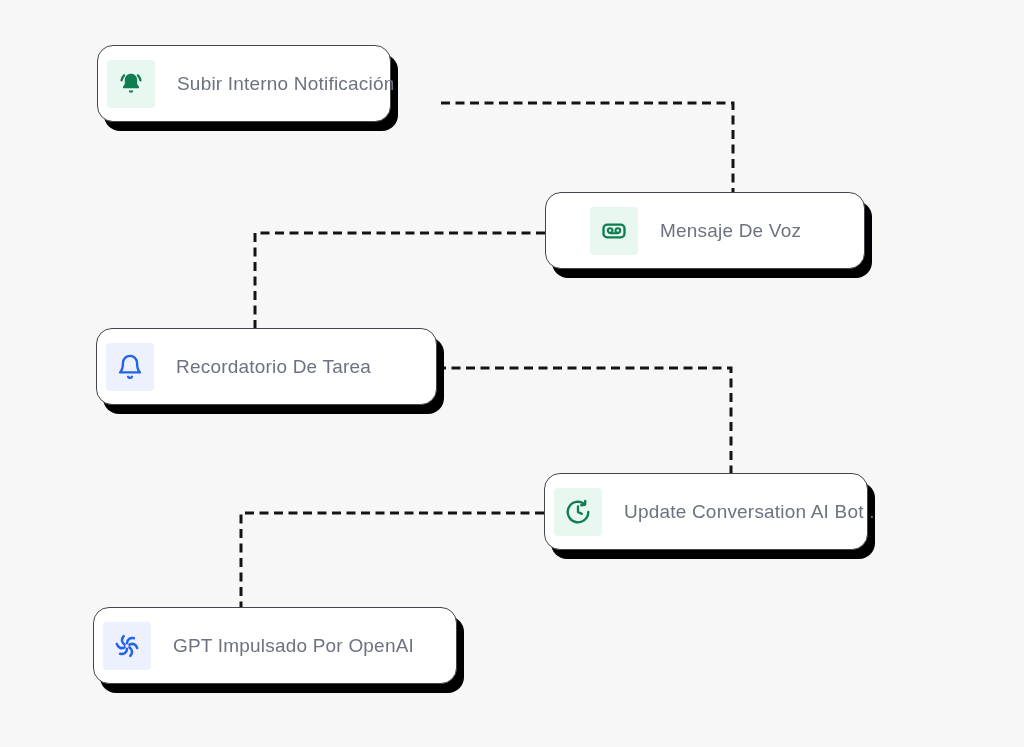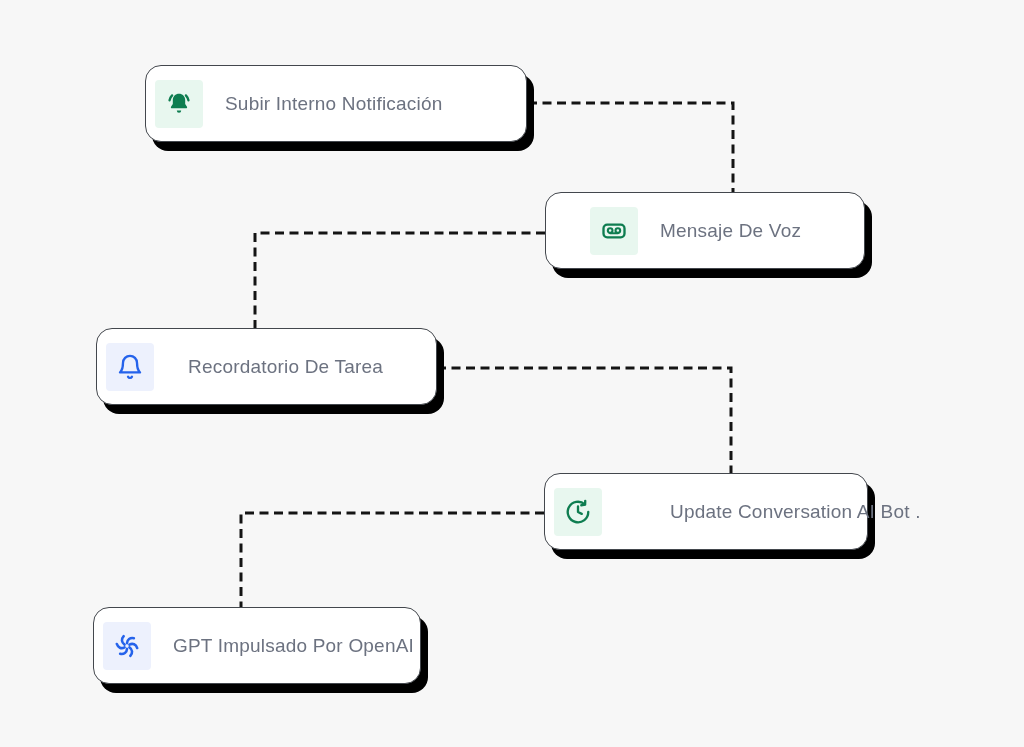--- a/index.html
+++ b/index.html
@@ -42,25 +42,25 @@
   .theme-green { background: #e8f7ef; color: #0e7d50; }
   .theme-blue  { background: #edf1fd; color: #2563eb; }
   .node-label {
     margin-left: 22px;
     font-size: 19px;
     color: #6c7280;
     letter-spacing: 0.2px;
     white-space: nowrap;
   }
   
-  .node-1 { left: 97px;  top: 65px;  width: 382px; margin-left: 48px; }
+  .node-1 { left: 97px;  top: 45px;  width: 294px; }
   .node-2 { left: 545px; top: 192px; width: 320px; padding-left: 44px; }
-  .node-3 { left: 96px;  top: 328px; width: 341px; gap: 12px; }
-  .node-4 { left: 544px; top: 473px; width: 324px; gap: 46px; }
-  .node-5 { left: 93px;  top: 607px; width: 328px; }
+  .node-3 { left: 96px;  top: 328px; width: 341px; }
+  .node-4 { left: 544px; top: 473px; width: 324px; }
+  .node-5 { left: 93px;  top: 607px; width: 364px; }
 </style>
 </head>
 <body>
 
 <div class="canvas">
 
   <svg class="connectors" width="1024" height="747" viewBox="0 0 1024 747" fill="none" stroke="#141414" stroke-width="3">
     <polyline points="441,103 733,103 733,192" stroke-dasharray="9 5.5"></polyline>
     <polyline points="545,233 255,233 255,328" stroke-dasharray="9 5.5"></polyline>
     <polyline points="437,368 731,368 731,473" stroke-dasharray="9 5.5"></polyline>

